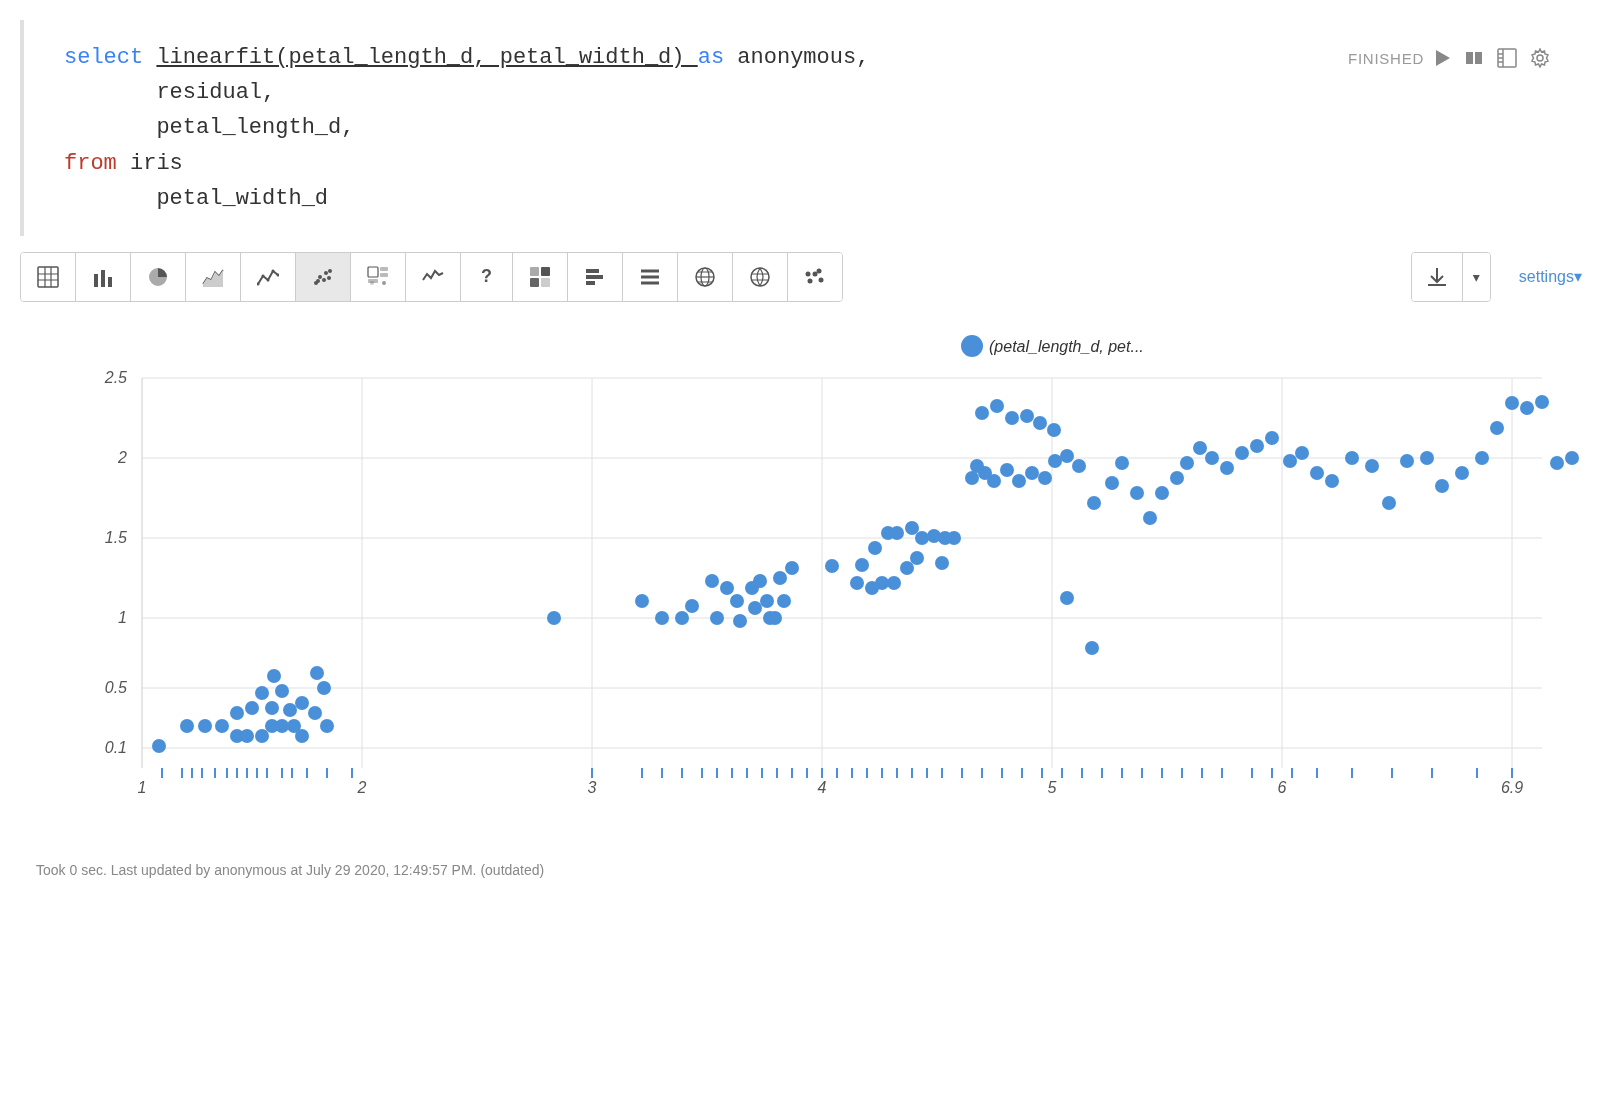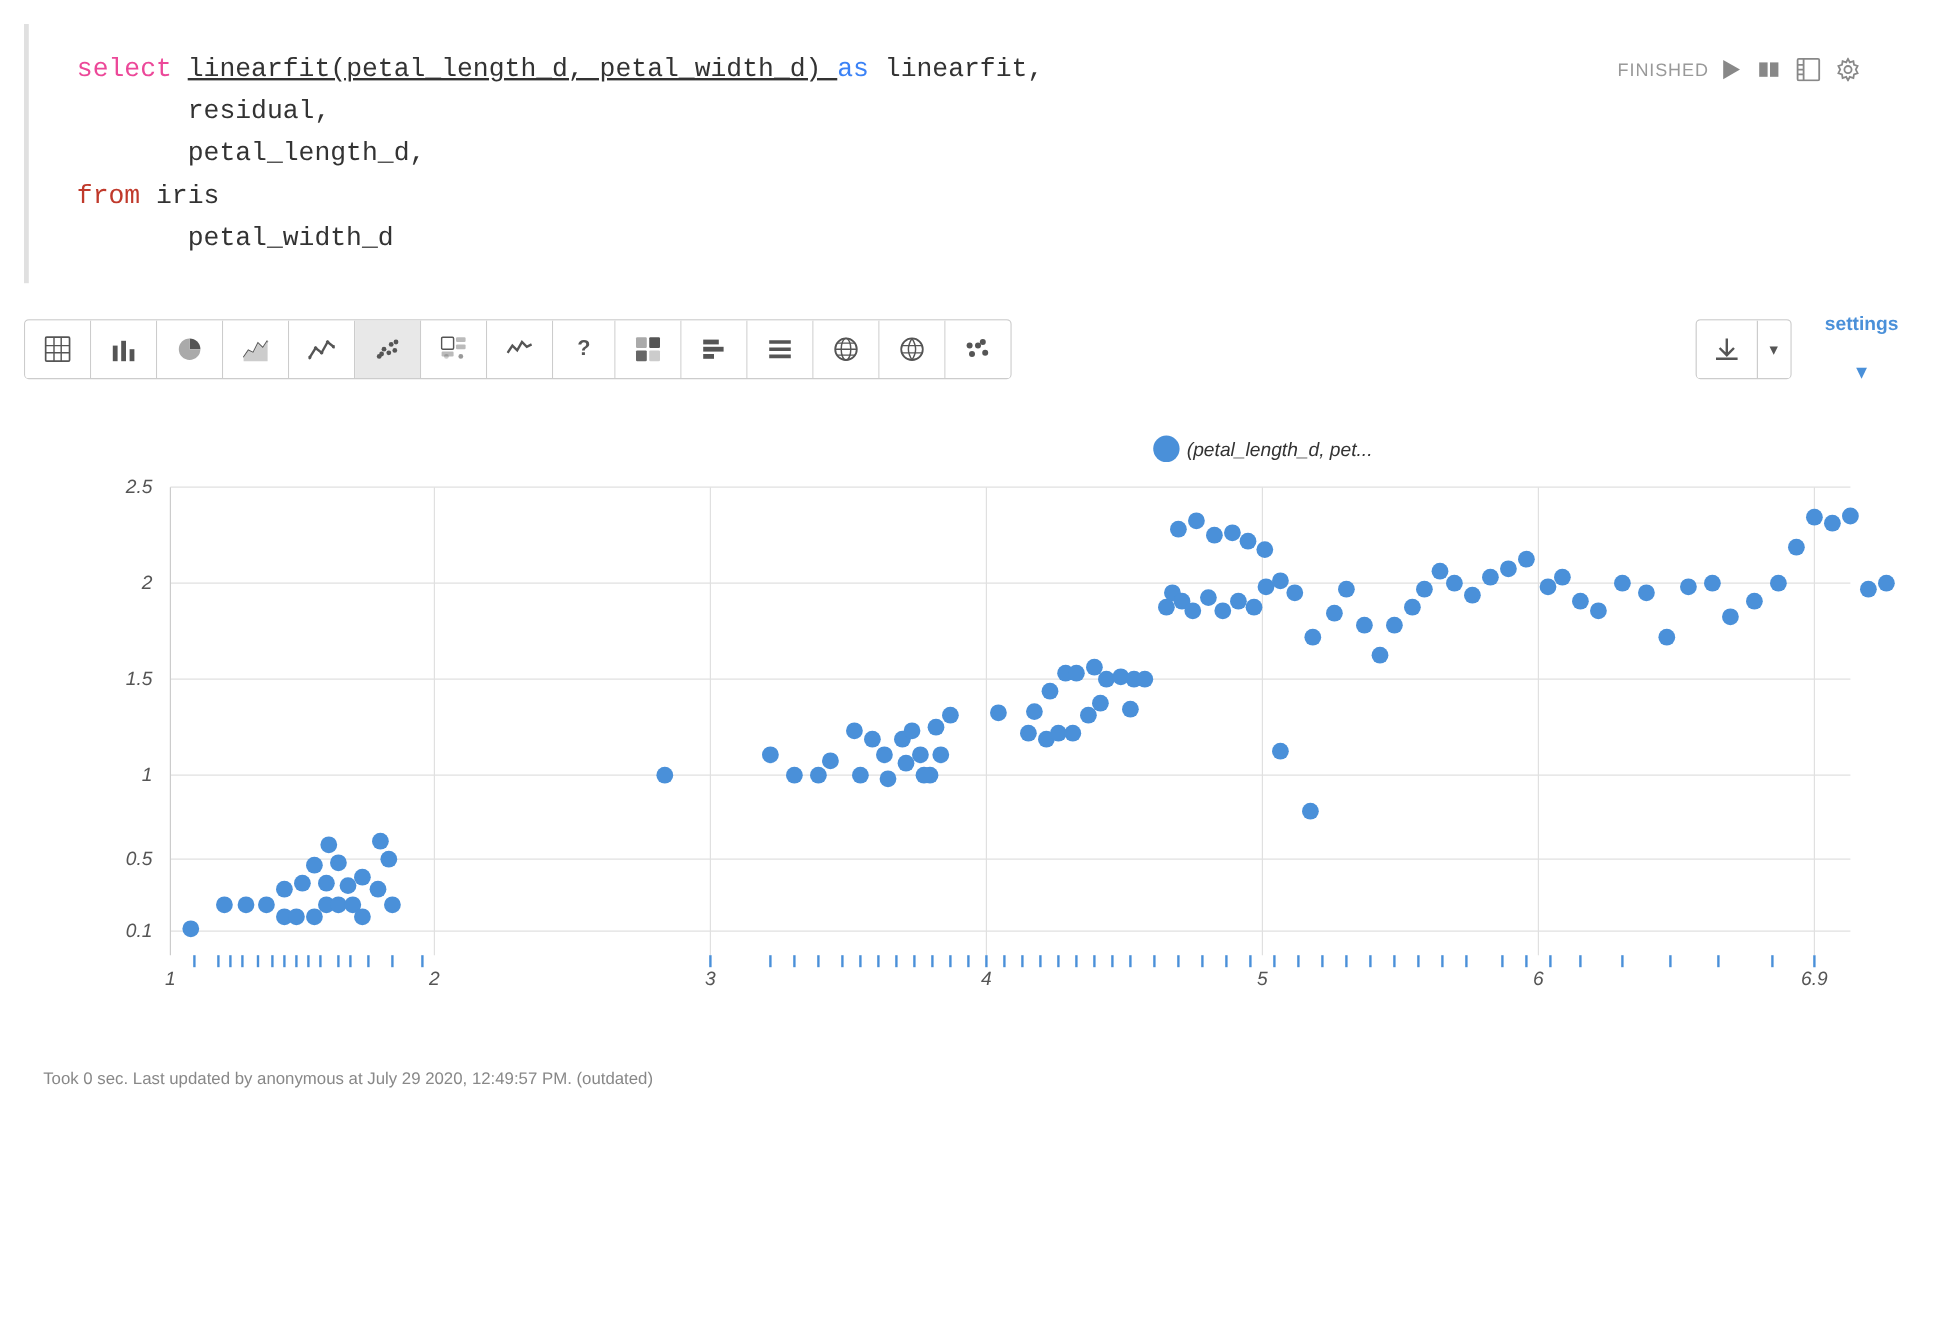--- a/index.html
+++ b/index.html
@@ -116,27 +116,26 @@
       min-height: 48px;
       display: flex;
       align-items: center;
     }
     .settings-btn {
       background: none;
       border: none;
       cursor: pointer;
       color: #4a90d9;
       font-size: 16px;
-      font-weight: 700;
+      font-weight: 400;
       padding: 10px 12px;
       display: flex;
       align-items: center;
-      gap: 20px;
+      gap: 0;
       margin-left: 12px;
-      flex-direction: column;
     }
 
     
     .chart-container {
       margin: 10px 20px 0 20px;
       position: relative;
       height: 520px;
       font-style: italic;
     }
     .chart-svg {
@@ -151,24 +150,24 @@
       color: #888;
       margin-top: 8px;
     }
   </style>
 </head>
 <body>
 
 <div class="code-section">
   <div class="code-block">
     <div>
-      <span style="color:#ec4899;">select</span>
+      <span style="color:#3b82f6;">select</span>
       <span style="color:#333;text-decoration:underline;"> linearfit(petal_length_d, petal_width_d) </span>
       <span style="color:#3b82f6;">as</span>
-      <span style="color:#333;"> linearfit,</span>
+      <span style="color:#333;"> anonymous,</span>
     </div>
     <div>
       <span style="color:#333;">&nbsp;&nbsp;&nbsp;&nbsp;&nbsp;&nbsp;&nbsp;residual,</span>
     </div>
     <div>
       <span style="color:#333;">&nbsp;&nbsp;&nbsp;&nbsp;&nbsp;&nbsp;&nbsp;petal_length_d,</span>
     </div>
     <div>
       <span style="color:#c0392b;">from</span>
       <span style="color:#333;"> iris</span>

